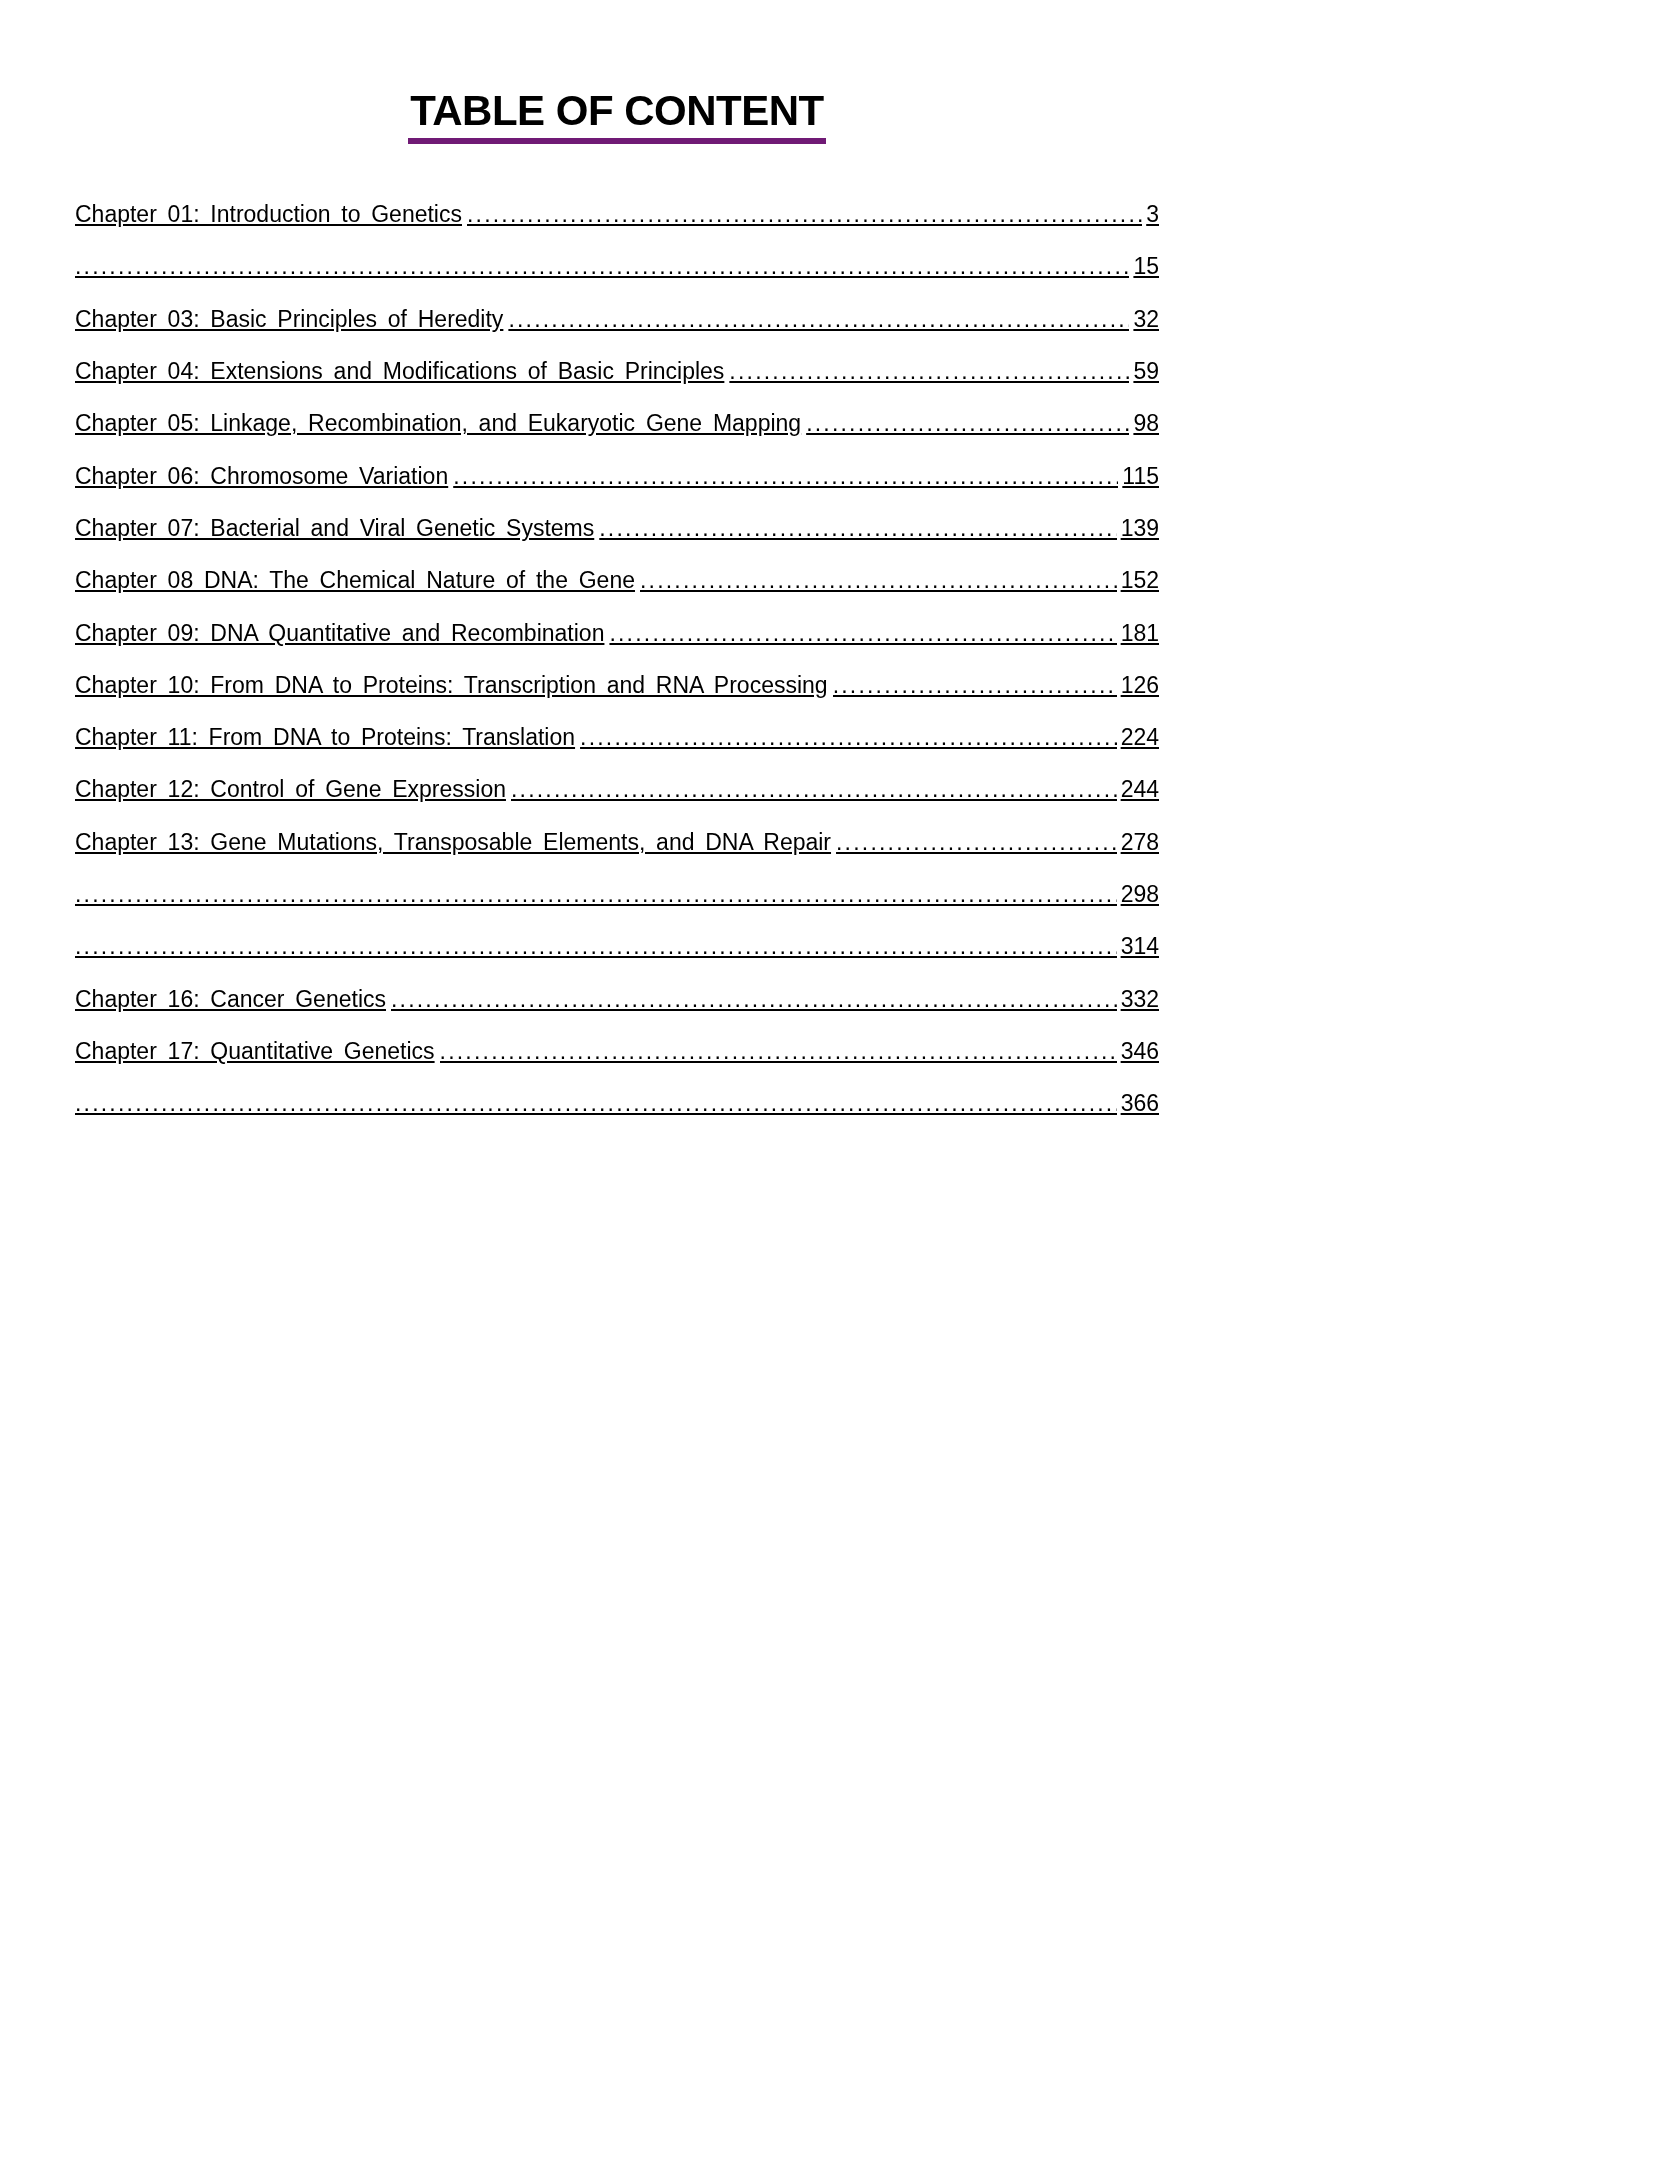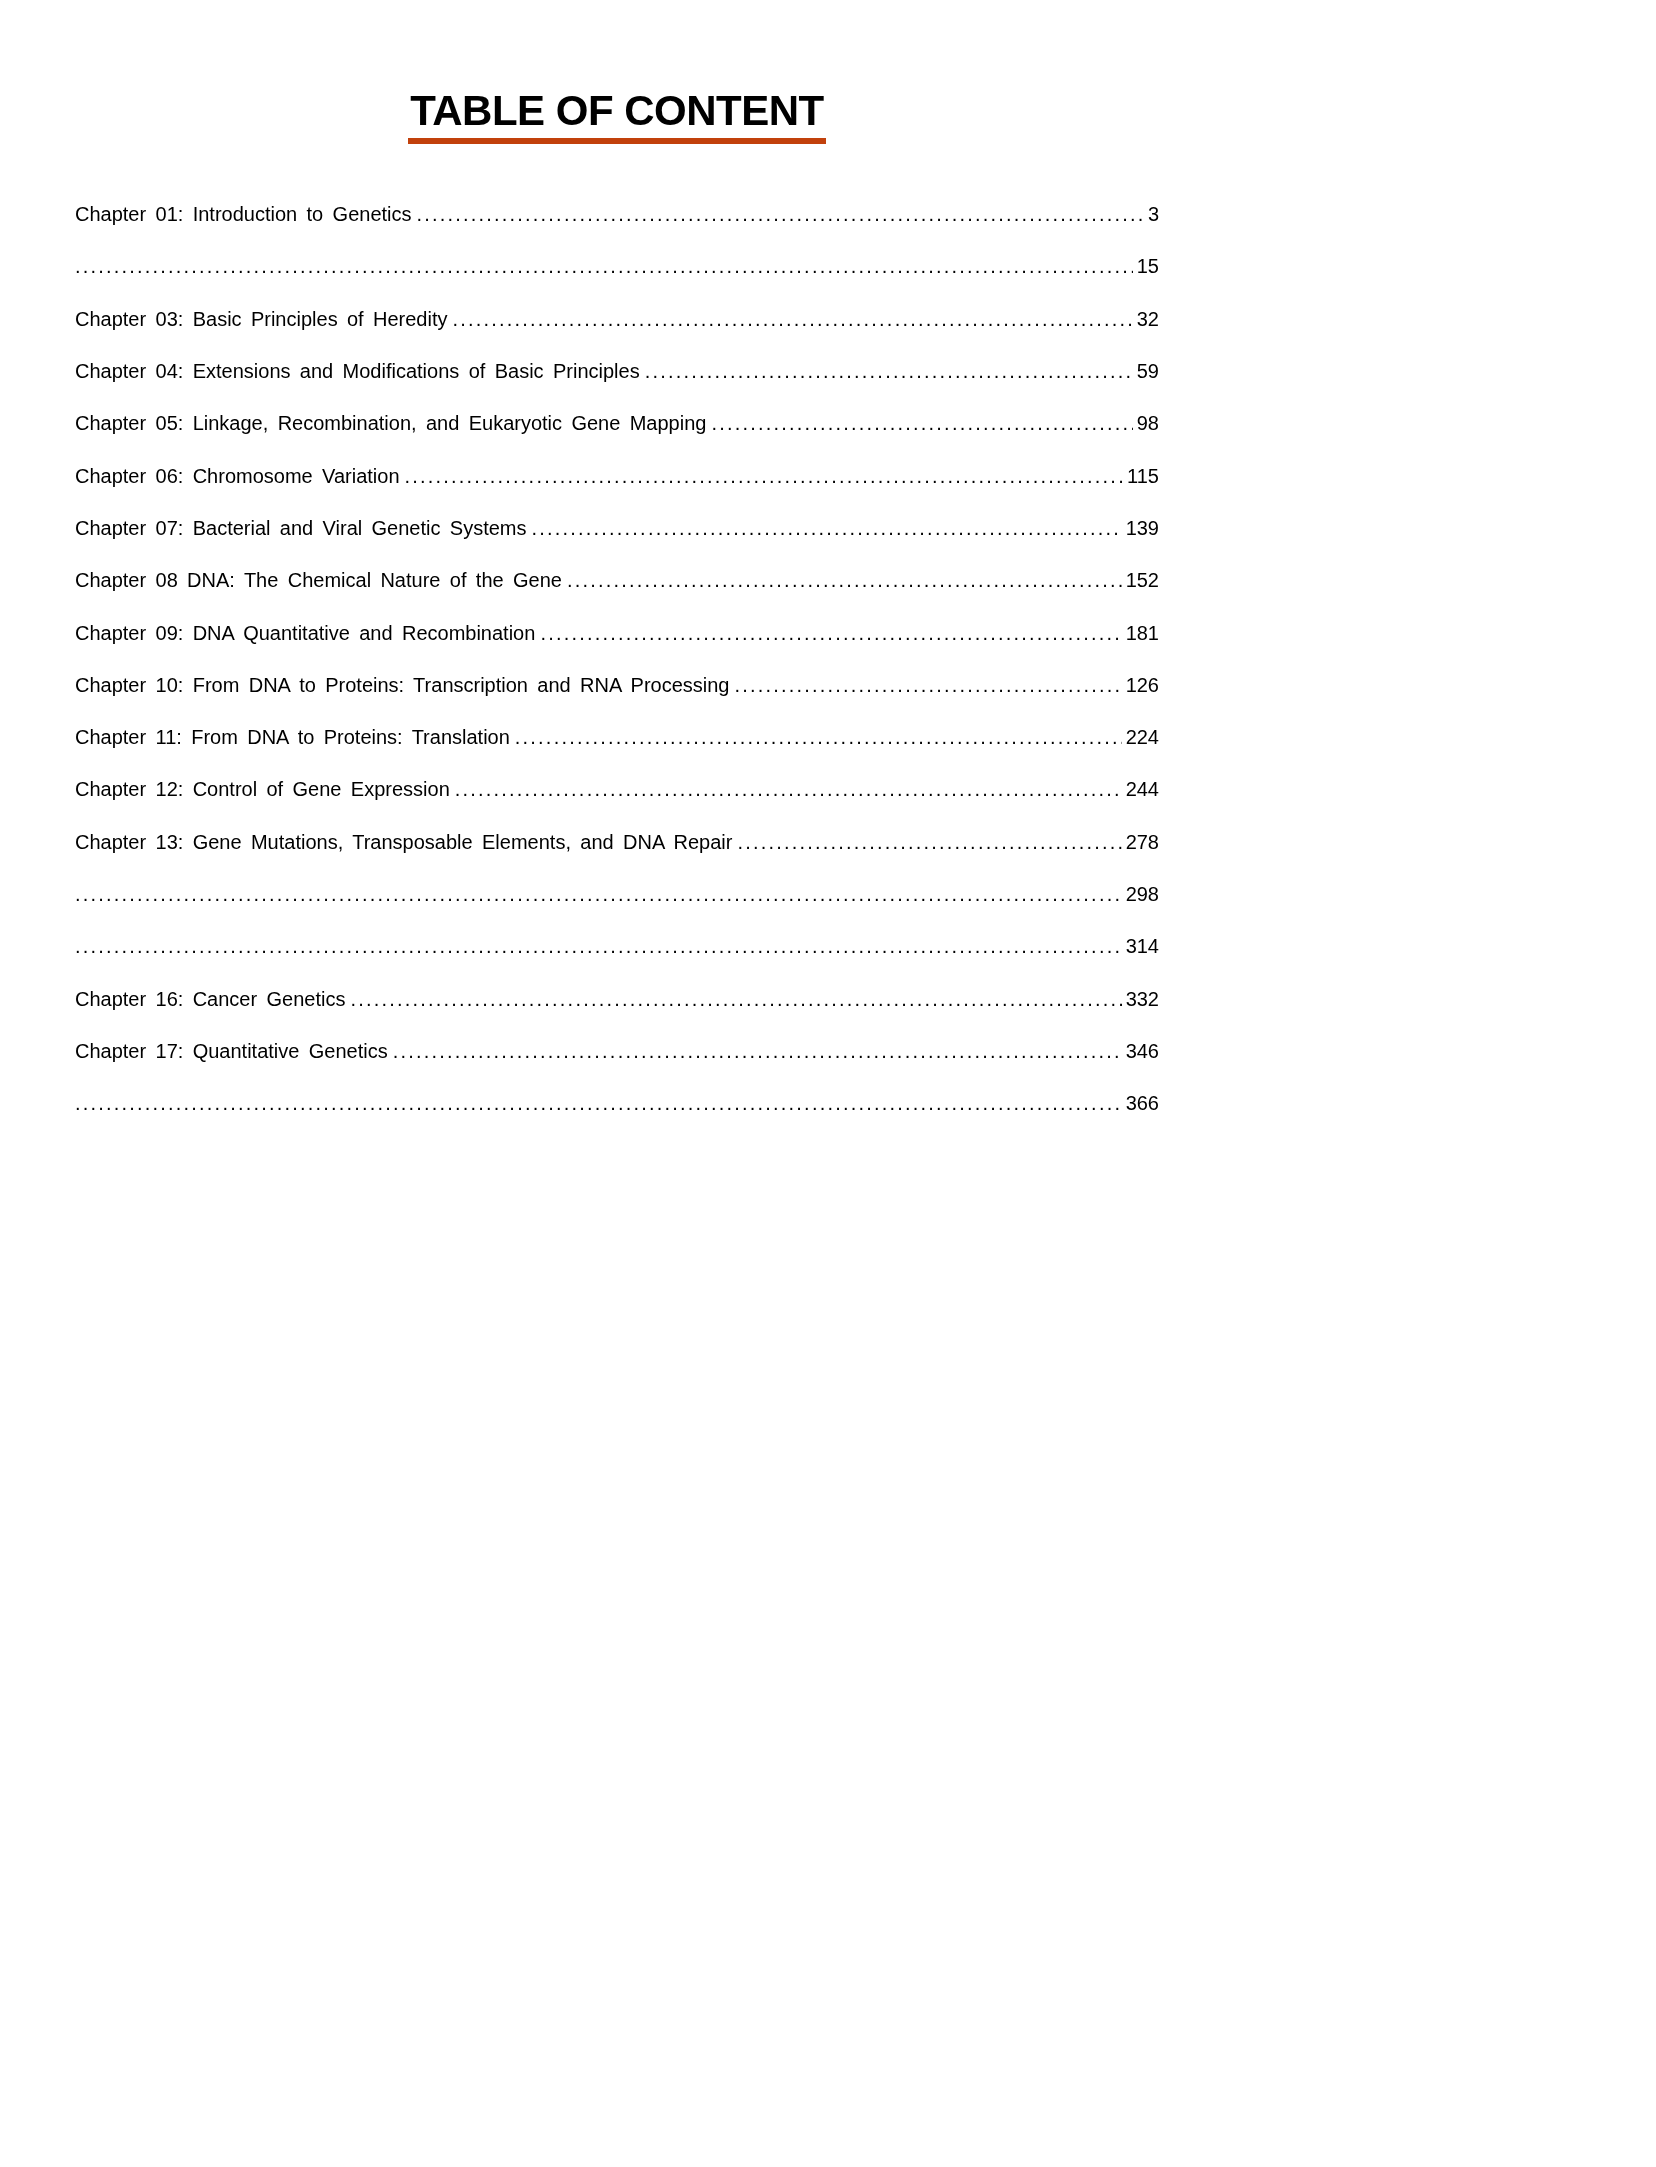--- a/index.html
+++ b/index.html
@@ -25,33 +25,34 @@
   .title {
     text-align: center;
     margin: 0 0 44px 0;
     font-size: 42px;
     line-height: 1.1;
     font-weight: bold;
     letter-spacing: -0.5px;
   }
   .title .underlined {
     display: inline-block;
-    border-bottom: 6px solid #c2410c;
+    border-bottom: 6px solid #701a75;
     padding: 0 2px 4px 2px;
   }
   .toc {
     width: 100%;
   }
   .toc-row {
     display: flex;
     align-items: center;
     height: 52.3px;
     line-height: 52.3px;
-    font-size: 20px;
+    font-size: 23px;
     white-space: nowrap;
+    text-decoration: underline;
   }
   .toc-label {
     flex: 0 0 auto;
     word-spacing: 0.19em;
     padding-right: 5px;
   }
   .toc-leader {
     flex: 1 1 auto;
     min-width: 0;
     overflow: hidden;

